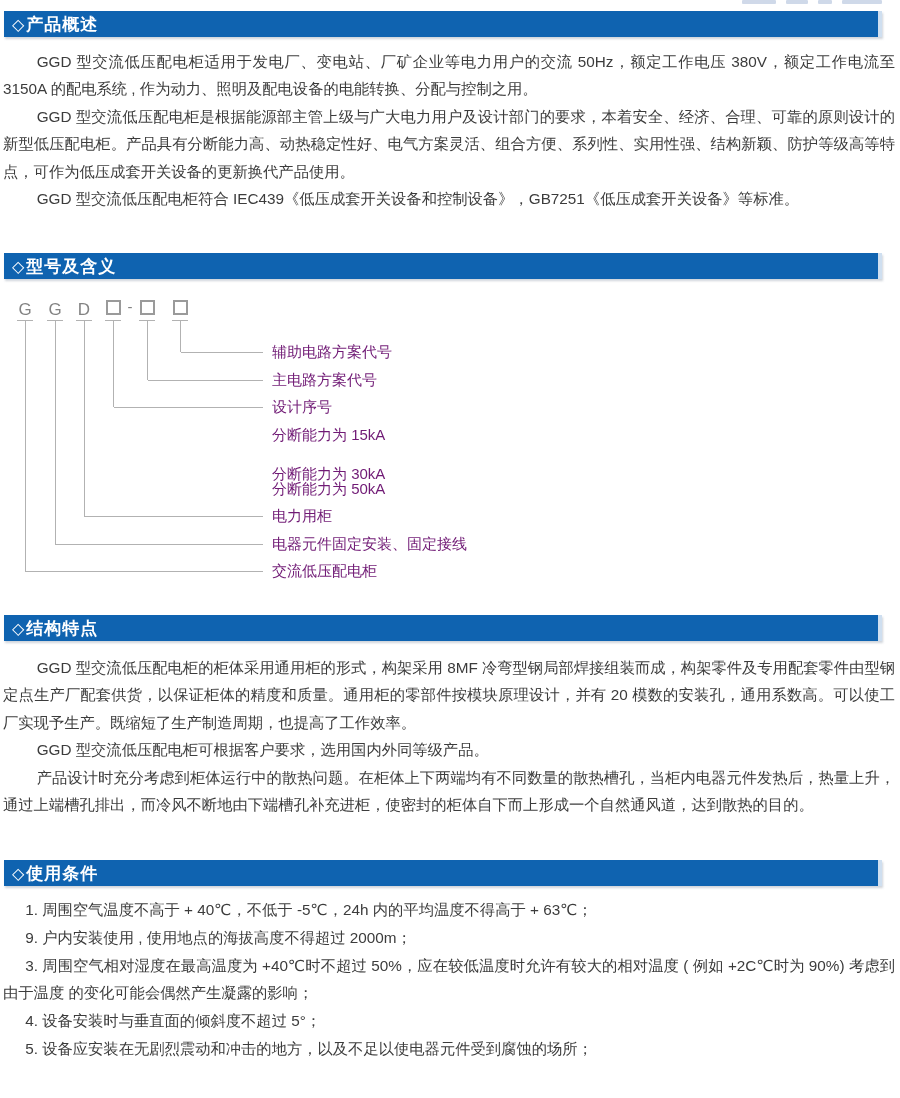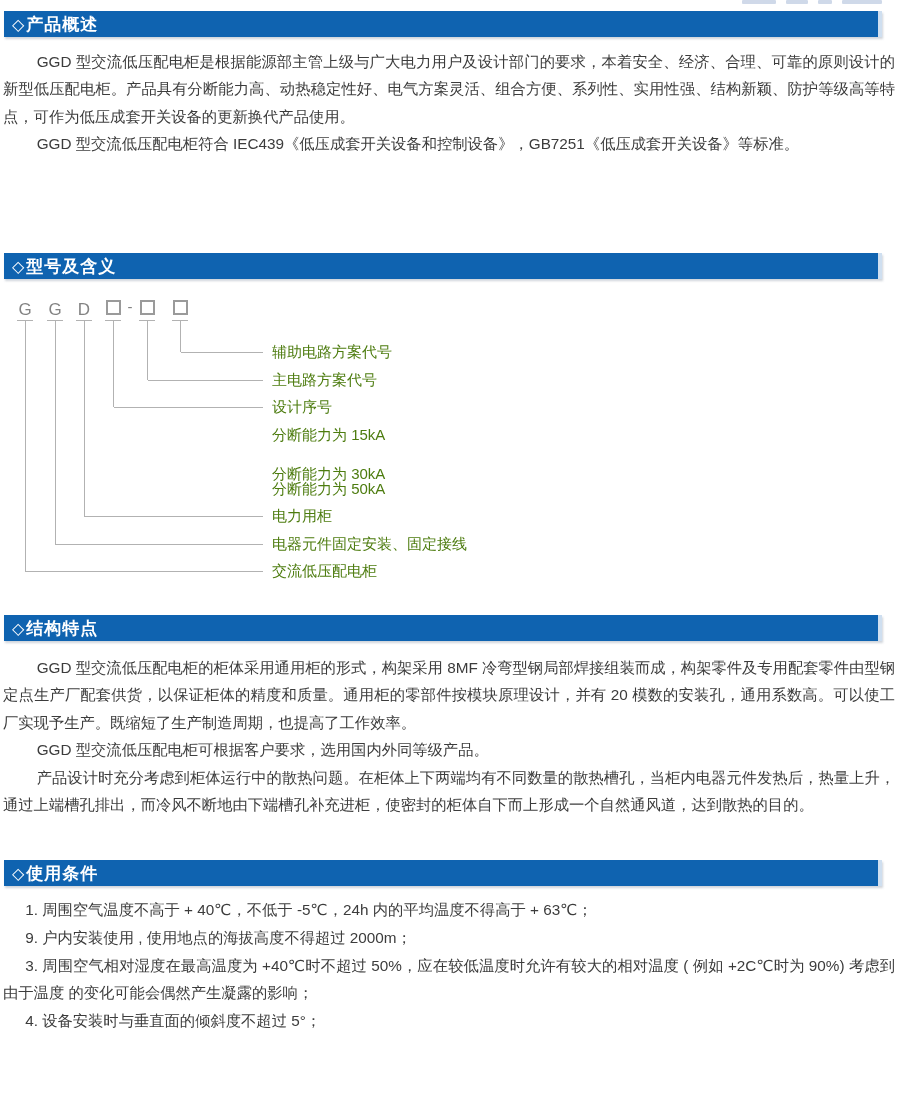--- a/index.html
+++ b/index.html
@@ -48,21 +48,21 @@
   .sec1{top:48px;}
   .sec3{top:654px;}
   .sec4{top:896px;line-height:27.8px;}
   .sec4 p{text-indent:1.45em;}
 
   
   .diagram{position:absolute;top:280px;left:0;width:900px;height:312px;}
   .diagram svg{position:absolute;top:0;left:0;}
   .diagram .dlabel{
     position:absolute;left:272px;height:20px;line-height:20px;
-    font-size:15px;color:#4d7c0f;white-space:nowrap;
+    font-size:15px;color:#701a75;white-space:nowrap;
   }
   .dl0{top:62px;}  .dl1{top:90px;}  .dl2{top:117px;}
   .dl3{top:145px;} .dl4{top:184px;} .dl5{top:199px;}
   .dl6{top:226px;} .dl7{top:254px;} .dl8{top:281px;}
 </style>
 </head>
 <body>
 
 <div class="page">
 
@@ -71,20 +71,21 @@
       <i></i>
       <i></i>
       <i></i>
   </div>
 
   <div class="bar bar-overview">
     <span class="diamond">◇</span>
     <span>产品概述</span>
   </div>
   <div class="text-block sec1">
+    <p>GGD 型交流低压配电柜适用于发电厂、变电站、厂矿企业等电力用户的交流 50Hz，额定工作电压 380V，额定工作电流至 3150A 的配电系统 , 作为动力、照明及配电设备的电能转换、分配与控制之用。</p>
     <p>GGD 型交流低压配电柜是根据能源部主管上级与广大电力用户及设计部门的要求，本着安全、经济、合理、可靠的原则设计的新型低压配电柜。产品具有分断能力高、动热稳定性好、电气方案灵活、组合方便、系列性、实用性强、结构新颖、防护等级高等特点，可作为低压成套开关设备的更新换代产品使用。</p>
     <p>GGD 型交流低压配电柜符合 IEC439《低压成套开关设备和控制设备》，GB7251《低压成套开关设备》等标准。</p>
   </div>
 
   <div class="bar bar-model">
     <span class="diamond">◇</span>
     <span>型号及含义</span>
   </div>
 
   <div class="diagram">
@@ -147,15 +148,16 @@
 
   <div class="bar bar-conditions">
     <span class="diamond">◇</span>
     <span>使用条件</span>
   </div>
   <div class="text-block sec4">
     <p>1. 周围空气温度不高于 + 40℃，不低于 -5℃，24h 内的平均温度不得高于 + 63℃；</p>
     <p>9. 户内安装使用 , 使用地点的海拔高度不得超过 2000m；</p>
     <p>3. 周围空气相对湿度在最高温度为 +40℃时不超过 50%，应在较低温度时允许有较大的相对温度 ( 例如 +2C℃时为 90%) 考虑到由于温度 的变化可能会偶然产生凝露的影响；</p>
     <p>4. 设备安装时与垂直面的倾斜度不超过 5°；</p>
+    <p>5. 设备应安装在无剧烈震动和冲击的地方，以及不足以使电器元件受到腐蚀的场所；</p>
   </div>
 
 </div>
 
 </body></html>

